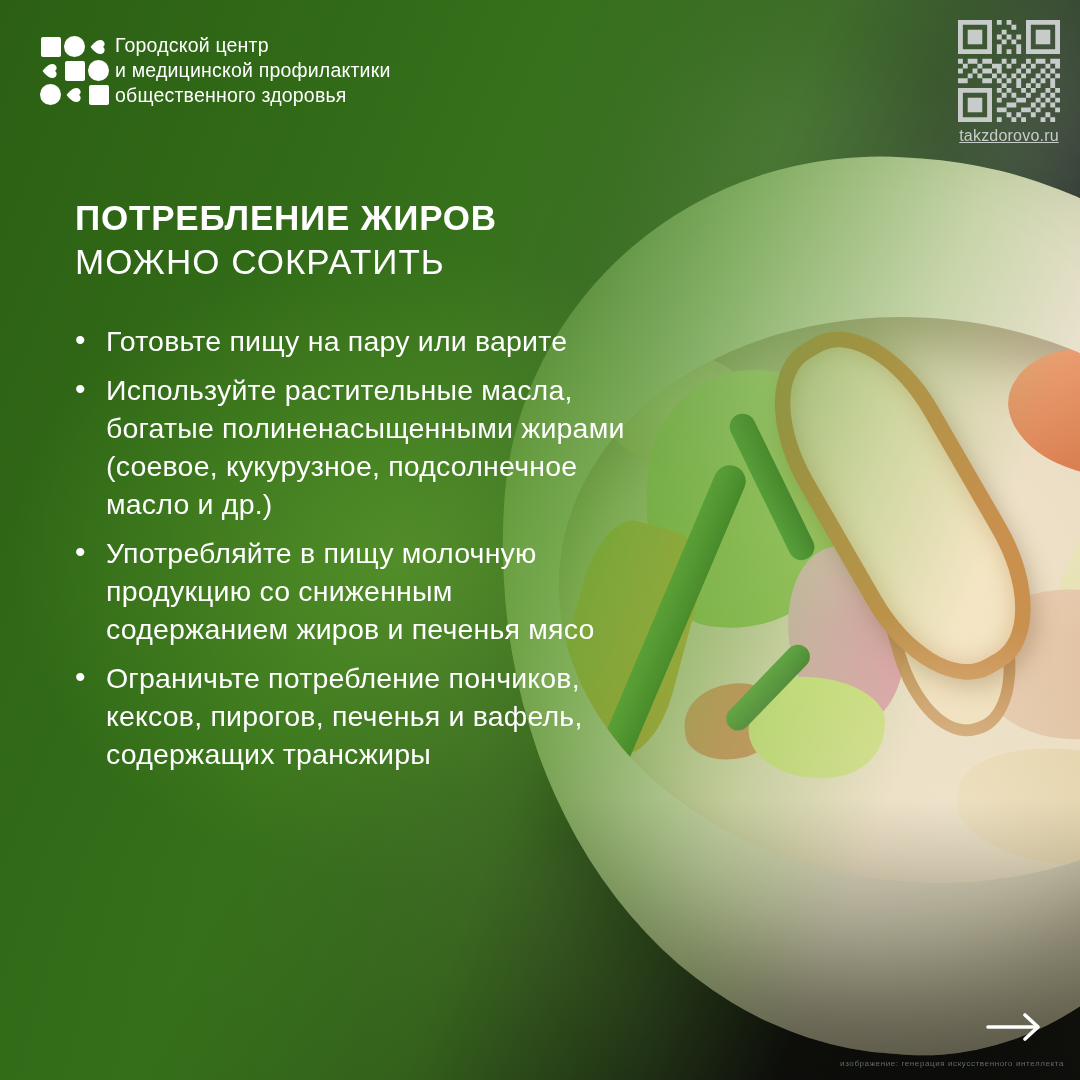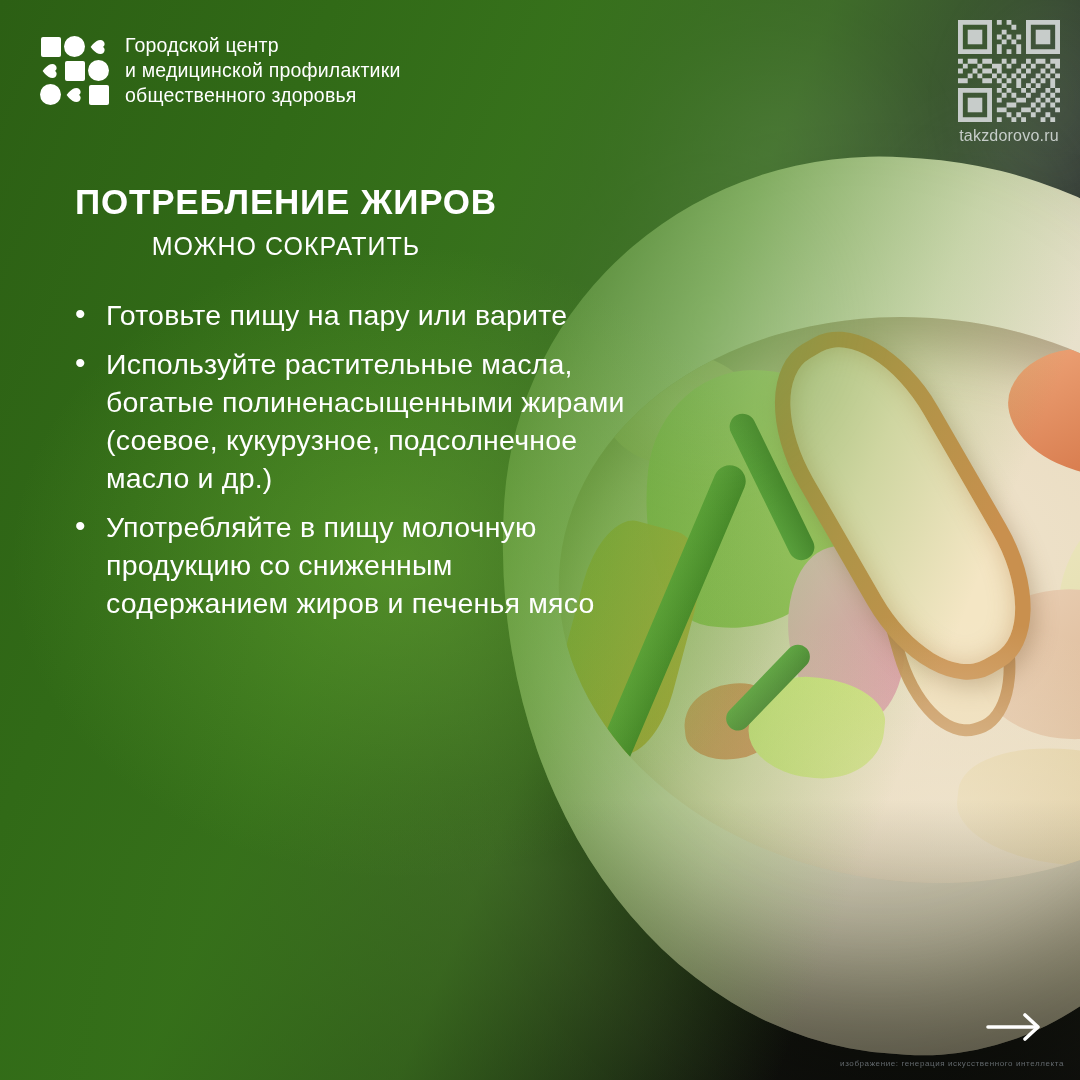--- a/index.html
+++ b/index.html
@@ -61,36 +61,36 @@
   .noodles{left:420px;top:415px;width:240px;height:115px;border-radius:45%;
     background:linear-gradient(120deg,#e7d6a8,#d7c190);opacity:.9;}
   .steam-over{position:absolute;left:560px;top:150px;width:300px;height:340px;border-radius:50%;
     filter:blur(26px);background:radial-gradient(closest-side,rgba(235,235,230,.22),rgba(235,235,230,0));}
   .overlay{position:absolute;inset:0;
     background:
       radial-gradient(540px 440px at 37% 52%,rgba(122,188,58,.38),rgba(122,188,58,0) 72%),
       linear-gradient(112deg,#2c5f14 0%,#316a17 22%,rgba(55,117,26,.94) 38%,rgba(72,143,36,.64) 55%,rgba(88,162,48,.24) 70%,rgba(88,162,48,0) 80%),
       linear-gradient(180deg,rgba(30,60,16,0) 74%,rgba(20,28,12,.32) 90%,rgba(12,15,9,.5) 100%);}
   
-  .brand{position:absolute;left:40px;top:33px;display:flex;align-items:center;gap:16px;}
+  .brand{position:absolute;left:40px;top:33px;display:flex;align-items:center;gap:6px;}
   .logo-grid{display:grid;grid-template-columns:repeat(3,21px);grid-template-rows:repeat(3,21px);gap:3px;}
   .cell{width:21px;height:21px;display:flex;align-items:center;justify-content:center;}
   .shape-square{width:20px;height:20px;background:#fff;border-radius:2px;}
   .shape-circle{width:21px;height:21px;background:#fff;border-radius:50%;}
   .shape-heart svg{width:24px;height:24px;fill:#fff;}
   .brand-text{font-size:19.5px;line-height:25px;font-weight:400;color:#fff;letter-spacing:.2px;}
   .qr-wrap{position:absolute;right:20px;top:20px;width:102px;text-align:center;}
   .qr{width:102px;height:102px;display:block;}
-  .qr-caption{margin-top:5px;font-size:16px;color:#c6cdc9;letter-spacing:.2px;}
-  
-  .title{position:absolute;left:75px;top:180px;text-align:center;}
+  .qr-caption{margin-top:5px;font-size:16px;color:#c6cdc9;letter-spacing:.2px;text-decoration:underline;}
+  
+  .title{position:absolute;left:75px;top:196px;}
   .title-line1{font-size:35px;font-weight:800;letter-spacing:.8px;line-height:44px;}
-  .title-line2{font-size:25px;font-weight:400;letter-spacing:1px;line-height:44px;}
+  .title-line2{font-size:35px;font-weight:400;letter-spacing:1px;line-height:44px;}
   .bullets{position:absolute;left:75px;top:296px;width:565px;margin:0;padding:0;list-style:none;}
-  .bullets li{position:relative;padding-left:31px;font-size:28.5px;line-height:38px;font-weight:400;letter-spacing:.2px;}
+  .bullets li{position:relative;padding-left:31px;font-size:28.5px;line-height:38px;font-weight:400;letter-spacing:.2px;margin-top:26px;}
   .bullets li + li{margin-top:11px;}
   .bullets li::before{content:"•";position:absolute;left:0;top:-1px;font-size:30px;}
   
   .next-arrow{position:absolute;left:985px;top:1010px;width:60px;height:34px;cursor:pointer;}
   .credit{position:absolute;right:16px;bottom:12px;font-size:8px;letter-spacing:.6px;color:#63696d;text-align:center;}
 </style>
 </head>
 <body>
 
 <div class="canvas">
@@ -183,20 +183,21 @@
 
   <div class="title">
     <div class="title-line1">ПОТРЕБЛЕНИЕ ЖИРОВ</div>
     <div class="title-line2">МОЖНО СОКРАТИТЬ</div>
   </div>
 
   <ul class="bullets">
     <li>Готовьте пищу на пару или варите</li>
     <li>Используйте растительные масла, богатые полиненасыщенными жирами (соевое, кукурузное, подсолнечное масло и др.)</li>
     <li>Употребляйте в пищу молочную продукцию со сниженным содержанием жиров и печенья мясо</li>
+    <li>Ограничьте потребление пончиков, кексов, пирогов, печенья и вафель, содержащих трансжиры</li>
   </ul>
 
   <svg class="next-arrow" viewBox="0 0 60 34">
     <g stroke="#ffffff" stroke-width="3.6" fill="none" stroke-linecap="round" stroke-linejoin="round">
       <line x1="3" y1="17" x2="52" y2="17"></line>
       <polyline points="40,5 53,17 40,29"></polyline>
     </g>
   </svg>
   <div class="credit">изображение: генерация искусственного интеллекта</div>
 

